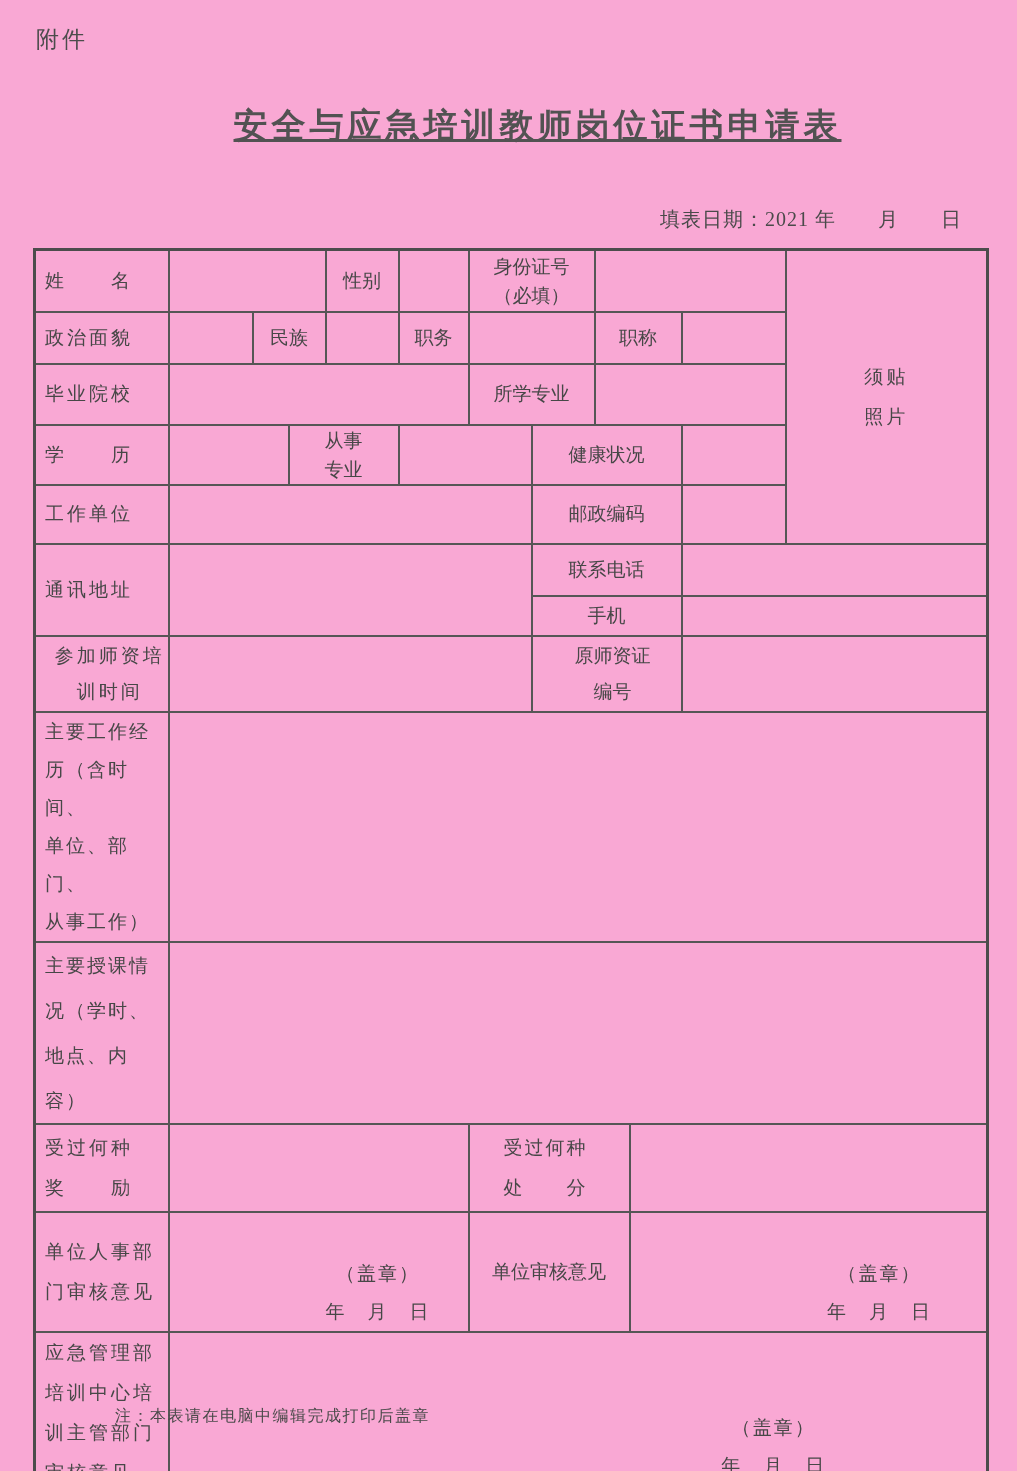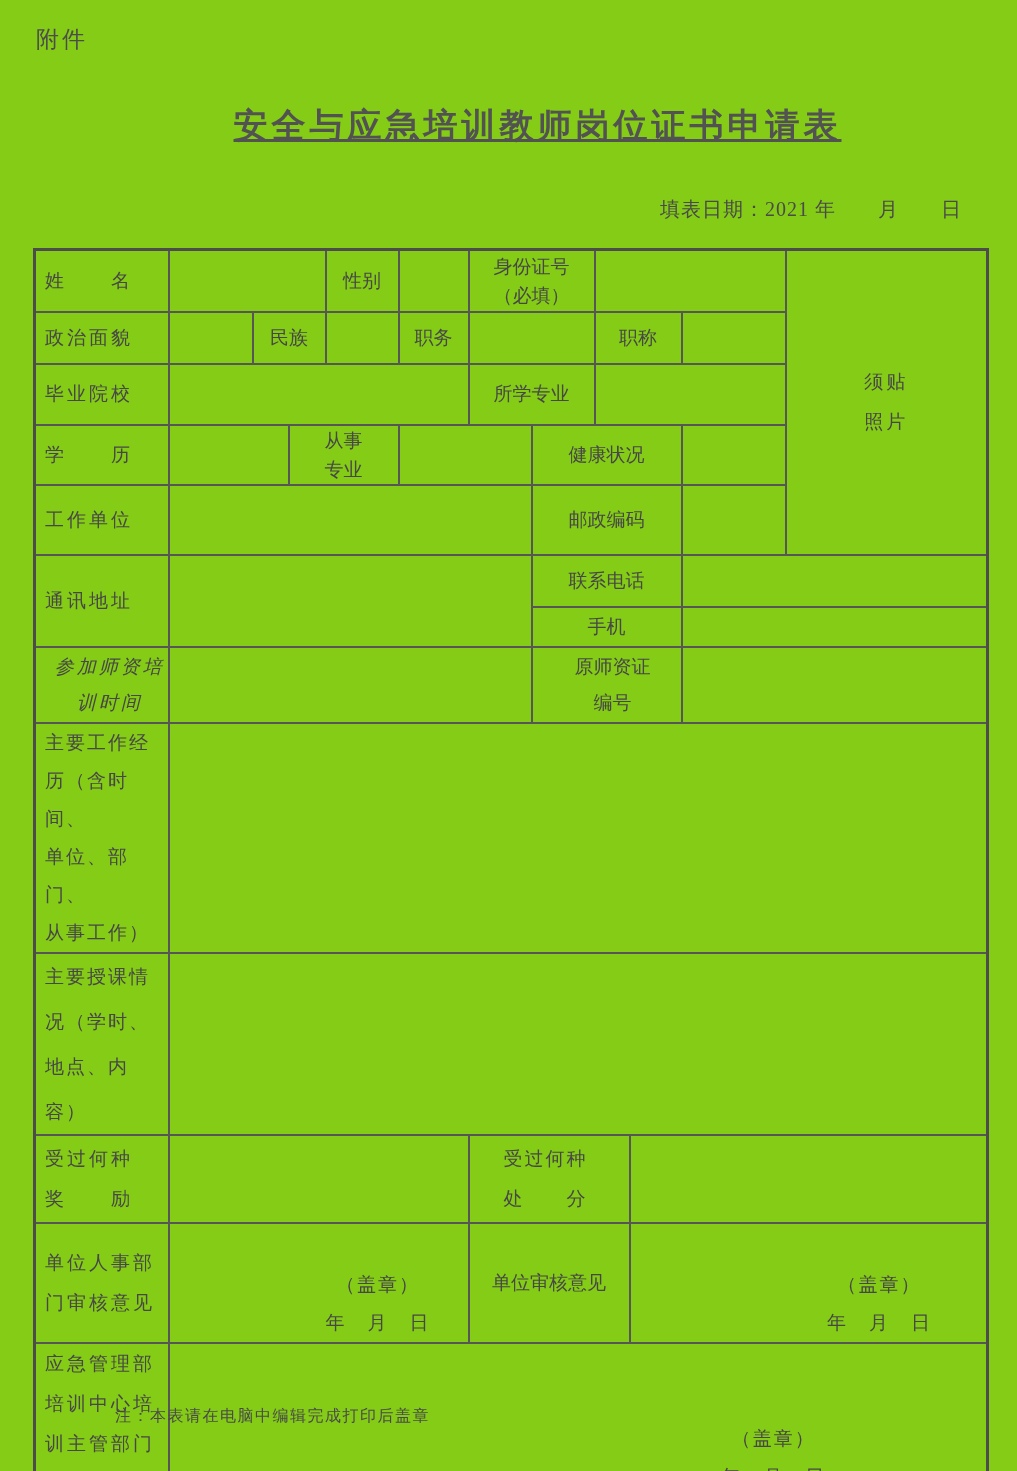--- a/index.html
+++ b/index.html
@@ -3,35 +3,35 @@
 <meta charset="utf-8">
 <style>
   html,body{margin:0;padding:0;}
   body{
     width:1017px;height:1471px;
     background:#f2f2f2;
     font-family:"Liberation Serif","DejaVu Serif",serif;
   }
   .page{
     position:relative;width:1017px;height:1471px;
-    background:#84cc16;color:#474747;overflow:hidden;
+    background:#f9a8d4;color:#474747;overflow:hidden;
   }
   .attachment{
     position:absolute;left:36px;top:24px;
     font-size:23px;letter-spacing:3px;color:#4c4c4c;
   }
   .title{
     position:absolute;left:0;top:103px;width:100%;
     text-align:center;text-indent:58px;
     font-size:34px;font-weight:600;letter-spacing:4px;color:#525252;
     margin:0;
     text-decoration:underline;
   }
   .date-line{
-    position:absolute;top:196px;right:55px;
+    position:absolute;top:206px;right:55px;
     font-size:20px;letter-spacing:1px;color:#4a4a4a;
   }
   table.form{
     position:absolute;left:33px;top:248px;
     width:953px;table-layout:fixed;border-collapse:collapse;
     border:3px solid #4c4c4c;
     font-size:19px;color:#474747;
   }
   td{
     border:2px solid #565656;
@@ -55,21 +55,21 @@
   .stamp-block-wide{
     width:52%;margin-left:48%;margin-bottom:8px;
     text-align:center;line-height:38px;letter-spacing:2px;
   }
   .footnote{
     position:absolute;left:115px;top:1406px;
     font-size:16px;letter-spacing:1.5px;color:#4a4a4a;
   }
   
   tr.r1{height:62px;} tr.r2{height:52px;} tr.r3{height:61px;}
-  tr.r4{height:60px;} tr.r5{height:70px;} tr.r6a{height:52px;}
+  tr.r4{height:60px;} tr.r5{height:59px;} tr.r6a{height:52px;}
   tr.r6b{height:40px;} tr.r7{height:76px;} tr.r8{height:153px;}
   tr.r9{height:147px;} tr.r10{height:88px;} tr.r11{height:88px;}
   tr.r12{height:162px;}
 </style>
 </head>
 <body>
 
 <div class="page">
 
   <div class="attachment">附件</div>
@@ -154,21 +154,21 @@
         <td colspan="3" class="ctr">联系电话</td>
         <td colspan="2"></td>
       </tr>
 
       <tr class="r6b">
         <td colspan="3" class="ctr">手机</td>
         <td colspan="2"></td>
       </tr>
 
       <tr class="r7">
-        <td class="lbl-left lh36" style="text-align:center;padding-left:16px;font-style:italic;">
+        <td class="lbl-left lh36" style="text-align:center;padding-left:16px;">
           <div>参加师资培</div>
           <div>训时间</div>
         </td>
         <td colspan="6"></td>
         <td colspan="3" class="ctr lh36">
           <div>原师资证</div>
           <div>编号</div>
         </td>
         <td colspan="2"></td>
       </tr>

